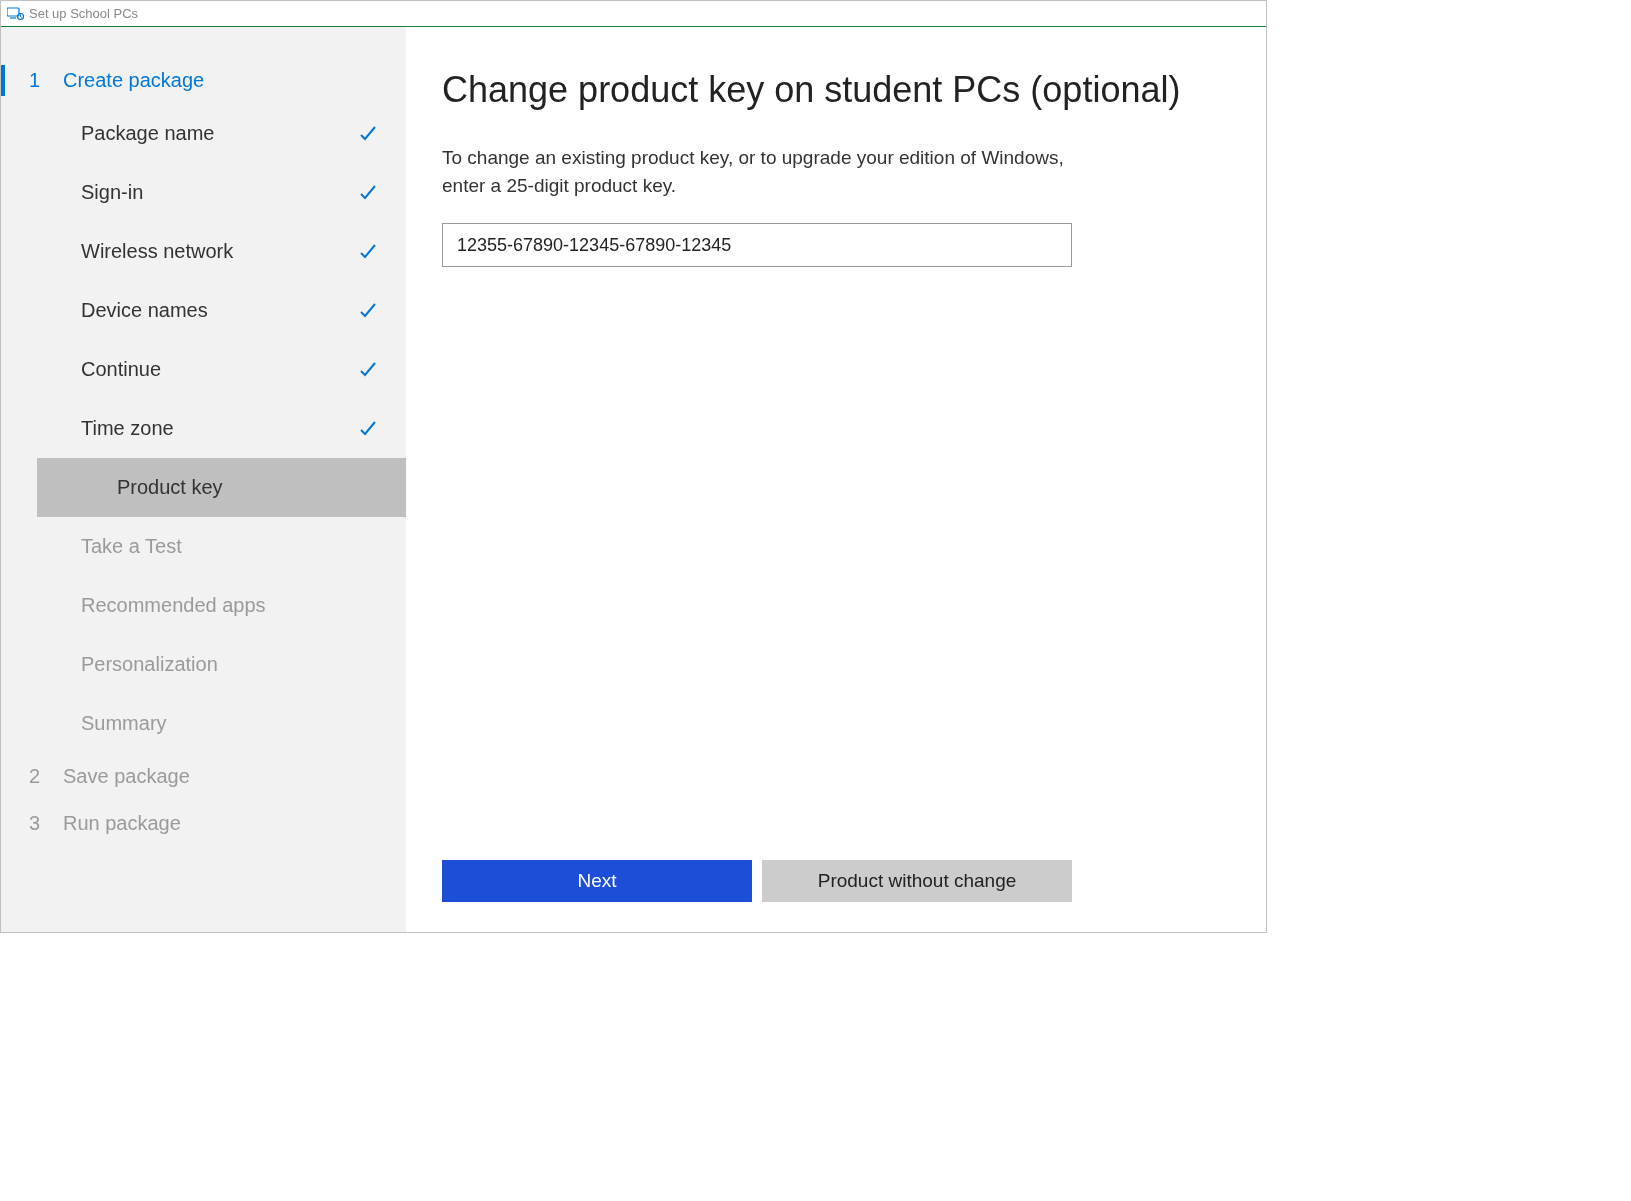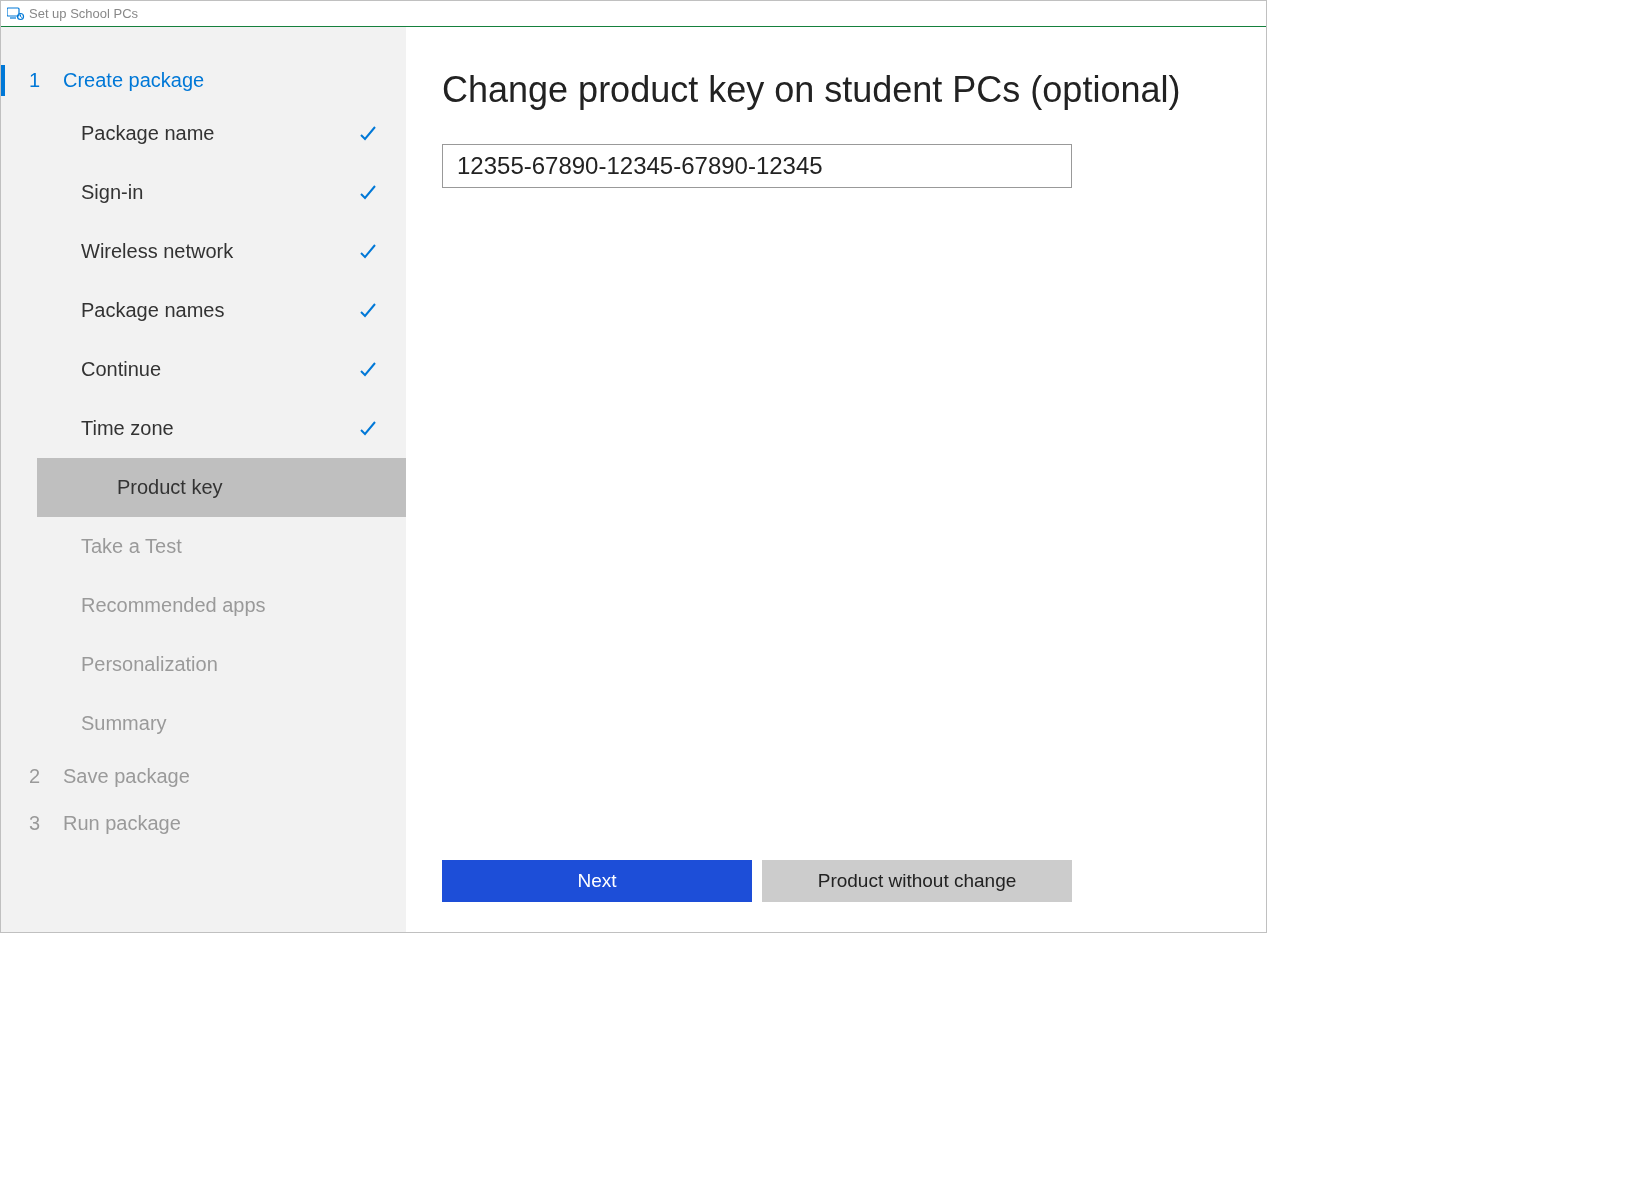--- a/index.html
+++ b/index.html
@@ -98,21 +98,21 @@
       color: #333;
       line-height: 1.45;
       margin-bottom: 24px;
       max-width: 630px;
     }
     .key-input {
       width: 630px;
       height: 44px;
       border: 1px solid #999;
       padding: 0 14px;
-      font-size: 24px;
+      font-size: 18px;
       font-family: inherit;
       color: #222;
     }
     .spacer { flex: 1; }
     .buttons {
       display: flex;
       gap: 10px;
     }
     .btn {
       width: 310px;
@@ -167,21 +167,21 @@
               <path d="M3 11 l4 4 l10 -12" fill="none" stroke="#0078d7" stroke-width="2"></path>
             </svg>
         </div>
         <div class="substep">
           <span>Wireless network</span>
           <svg class="check" viewBox="0 0 20 20">
               <path d="M3 11 l4 4 l10 -12" fill="none" stroke="#0078d7" stroke-width="2"></path>
             </svg>
         </div>
         <div class="substep">
-          <span>Package names</span>
+          <span>Device names</span>
           <svg class="check" viewBox="0 0 20 20">
               <path d="M3 11 l4 4 l10 -12" fill="none" stroke="#0078d7" stroke-width="2"></path>
             </svg>
         </div>
         <div class="substep">
           <span>Continue</span>
           <svg class="check" viewBox="0 0 20 20">
               <path d="M3 11 l4 4 l10 -12" fill="none" stroke="#0078d7" stroke-width="2"></path>
             </svg>
         </div>
@@ -214,20 +214,21 @@
       </div>
       <div class="step-header disabled">
         <span class="step-num">3</span>
         <span>Run package</span>
       </div>
 
     </nav>
 
     <main class="main">
       <h1 class="page-title">Change product key on student PCs (optional)</h1>
+      <p class="page-desc">To change an existing product key, or to upgrade your edition of Windows, enter a 25-digit product key.</p>
       <input class="key-input" type="text" value="12355-67890-12345-67890-12345" style="">
       <div class="spacer"></div>
       <div class="buttons">
         <button class="btn btn-primary">Next</button>
         <button class="btn btn-secondary">Product without change</button>
       </div>
     </main>
 
   </div>
 </div>

